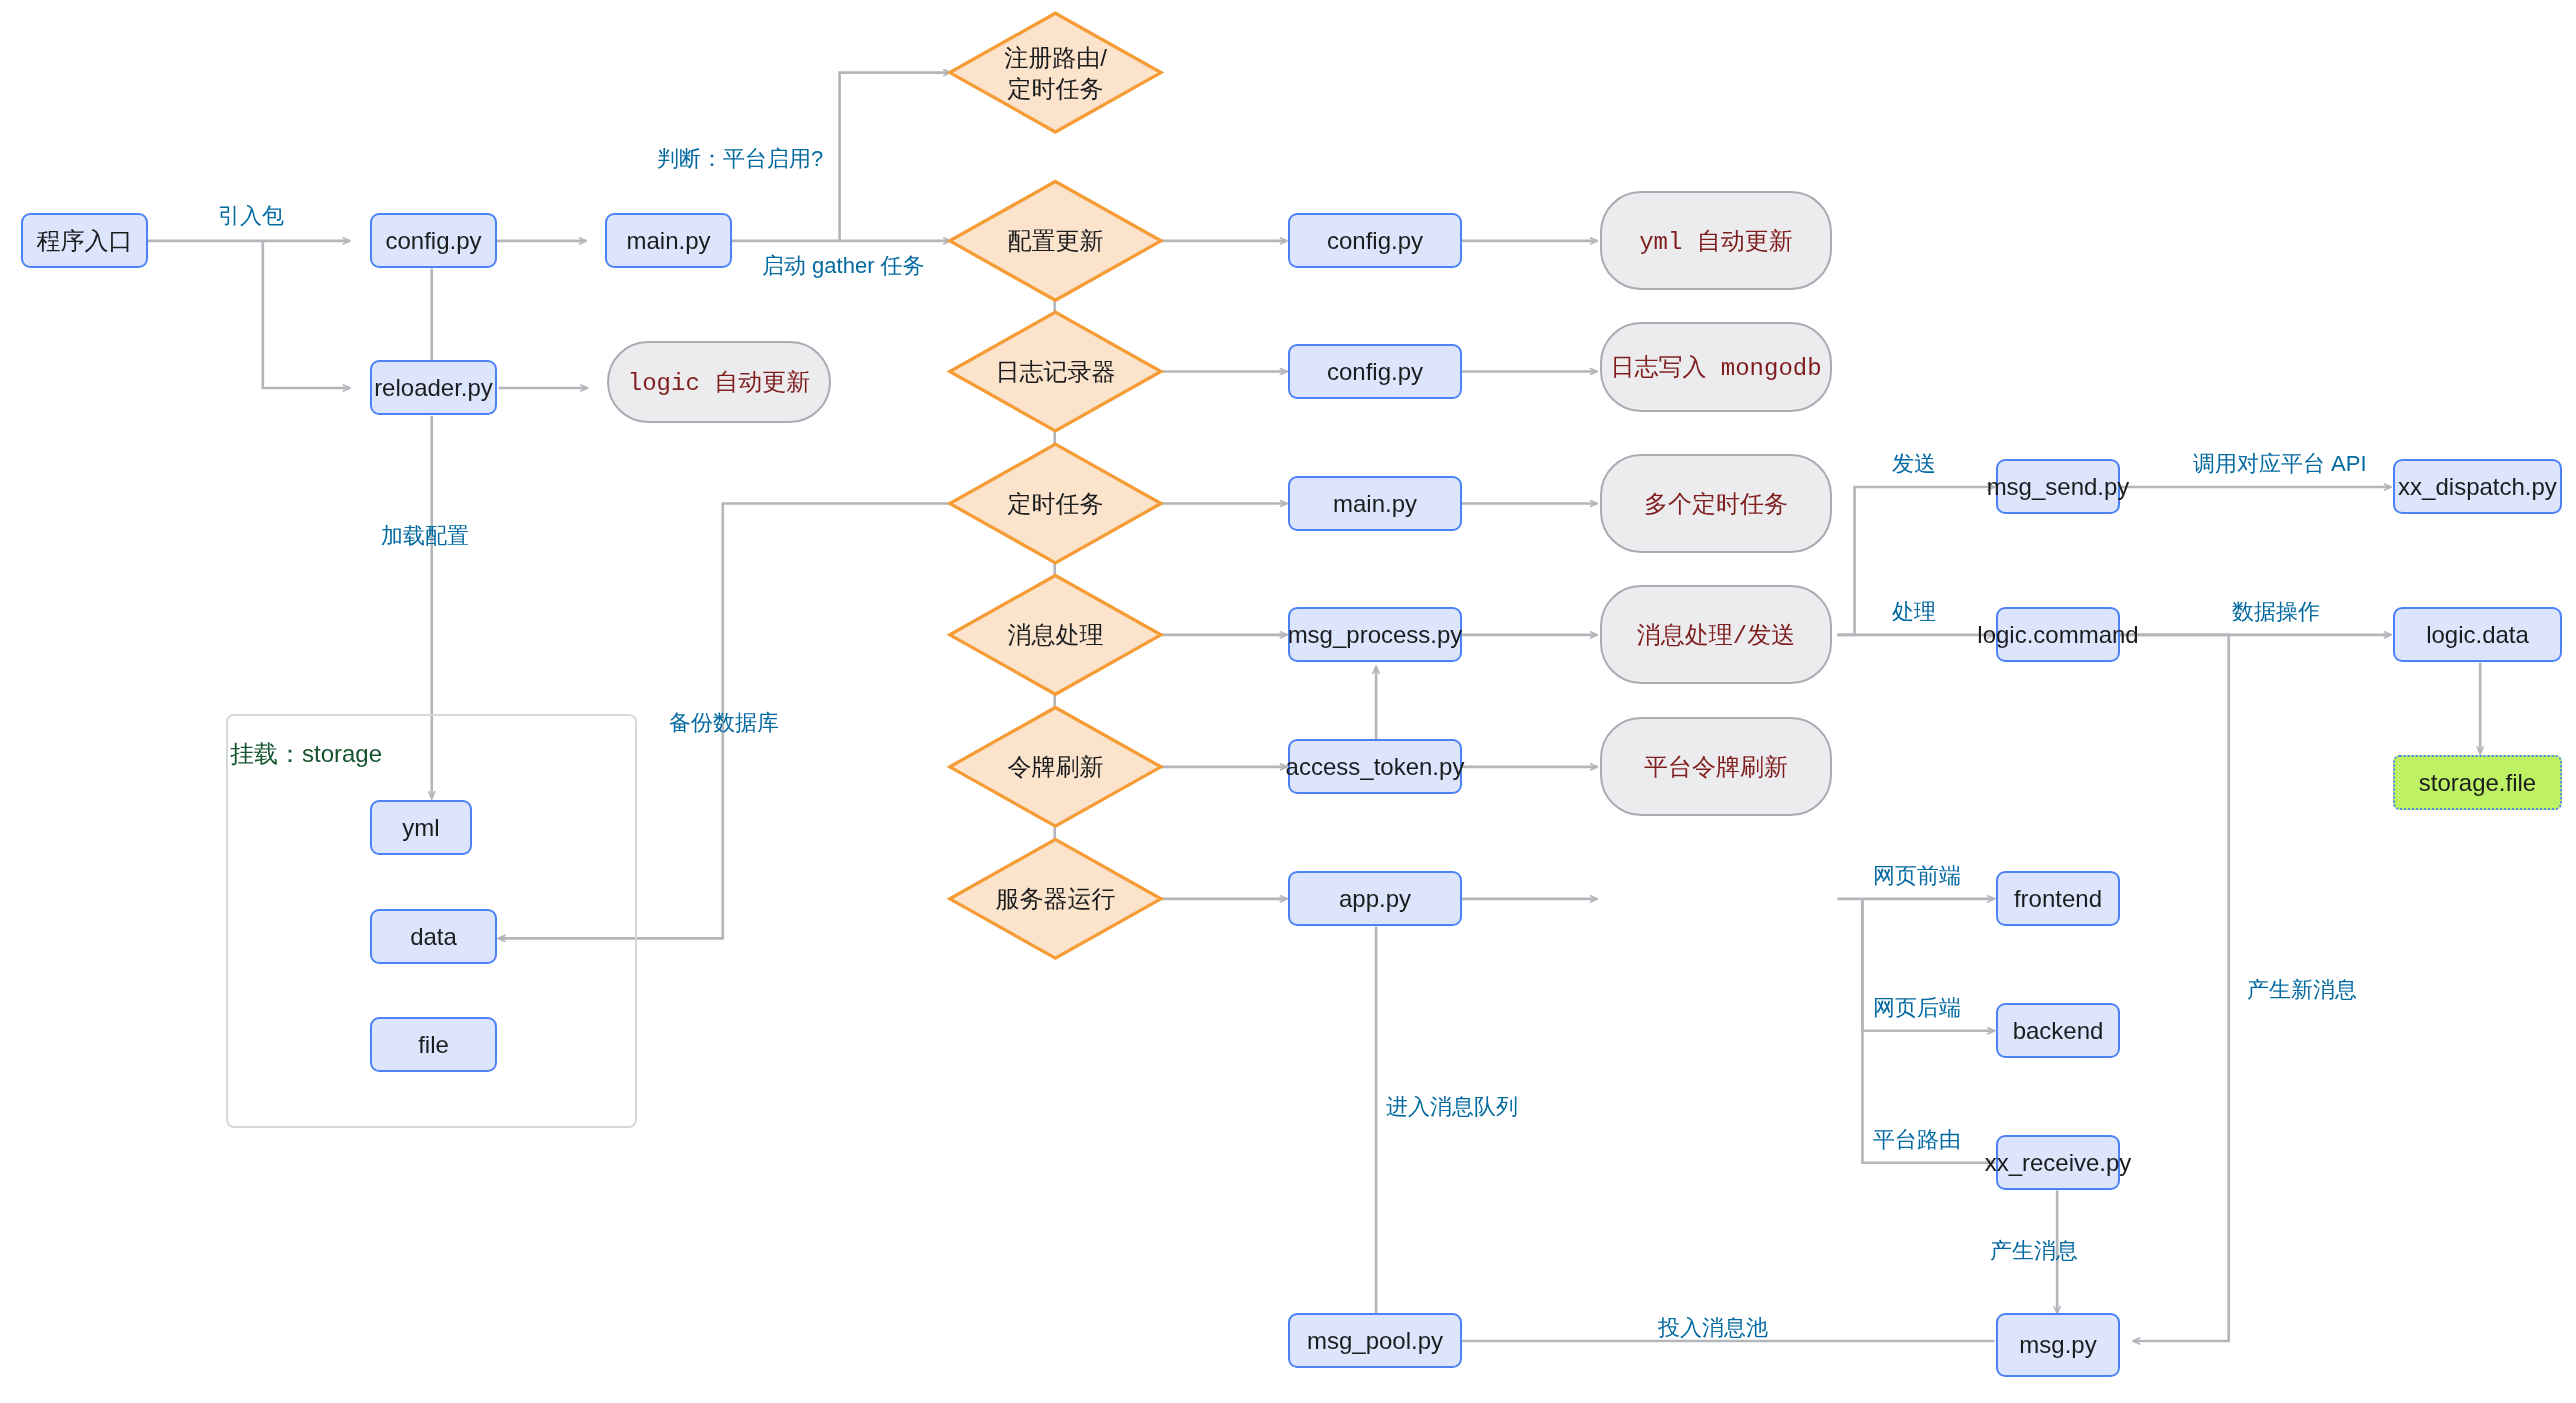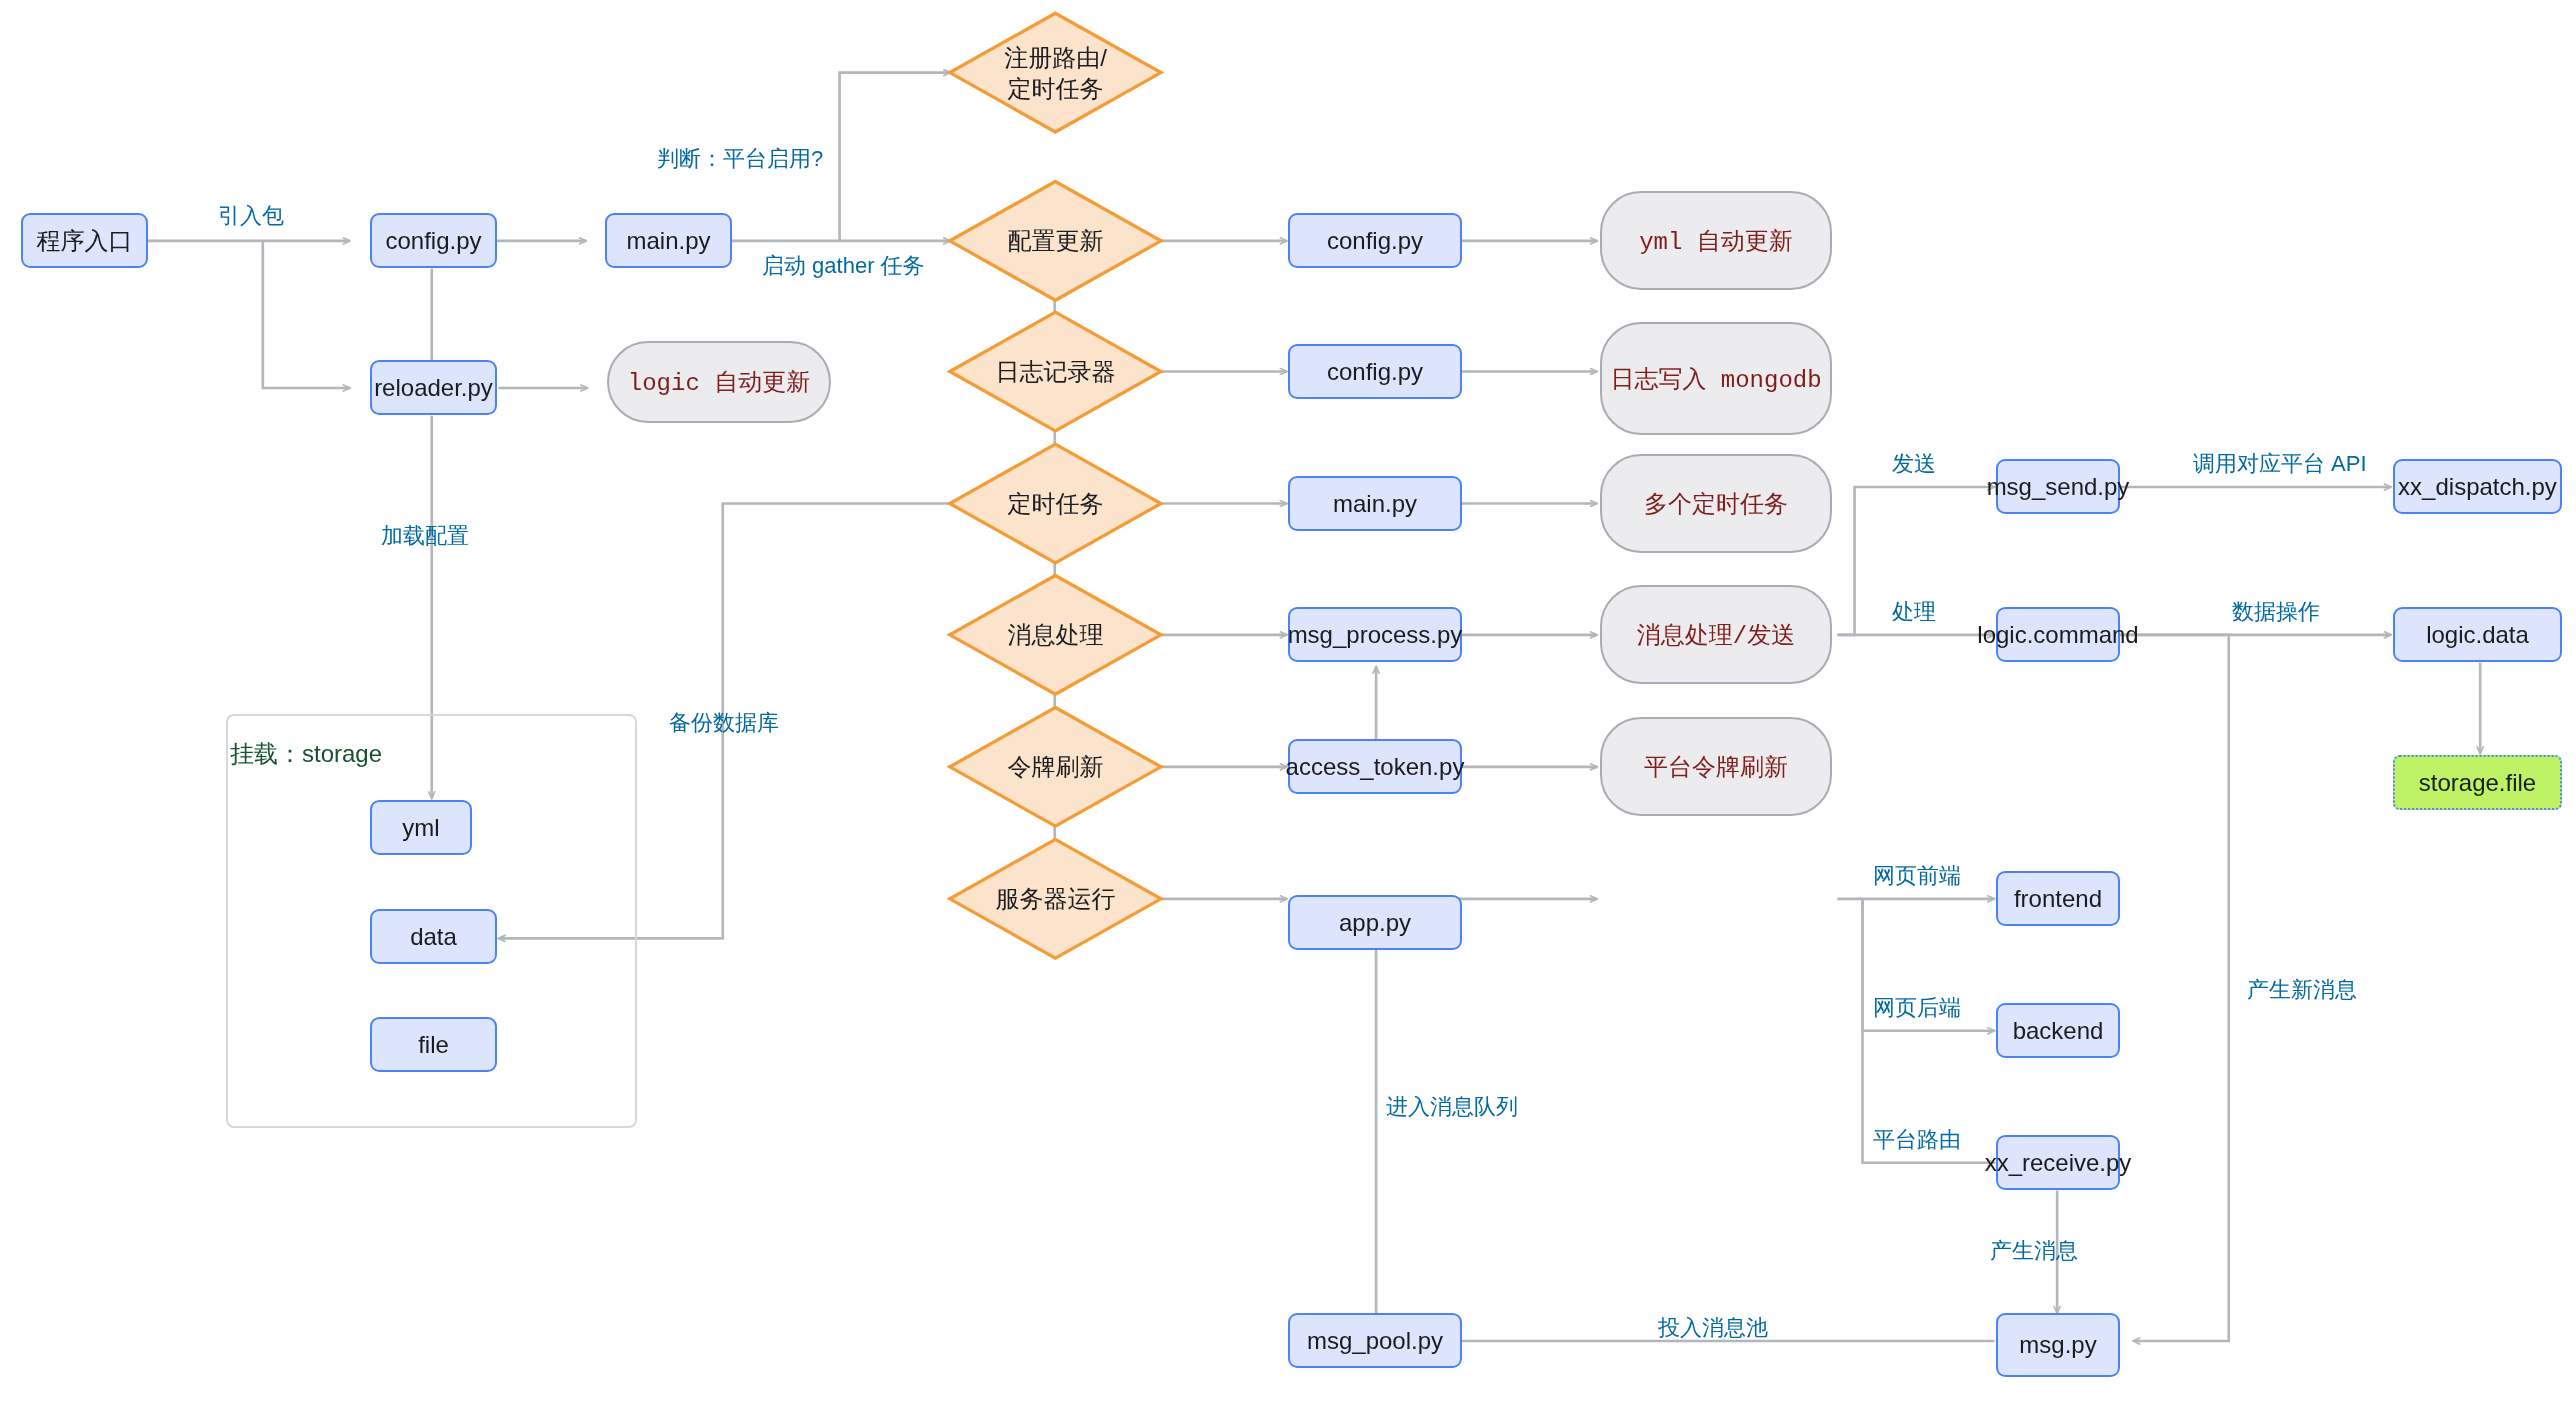--- a/index.html
+++ b/index.html
@@ -121,24 +121,24 @@
   <div class="node n-box" style="left:370px;top:360px;width:127px;height:55px;">reloader.py</div>
   <div class="node n-box" style="left:605px;top:213px;width:127px;height:55px;">main.py</div>
 
   <div class="node n-round" style="left:607px;top:341px;width:224px;height:82px;">logic 自动更新</div>
 
   <div class="node n-box" style="left:1288px;top:213px;width:174px;height:55px;">config.py</div>
   <div class="node n-box" style="left:1288px;top:344px;width:174px;height:55px;">config.py</div>
   <div class="node n-box" style="left:1288px;top:476px;width:174px;height:55px;">main.py</div>
   <div class="node n-box" style="left:1288px;top:607px;width:174px;height:55px;">msg_process.py</div>
   <div class="node n-box" style="left:1288px;top:739px;width:174px;height:55px;">access_token.py</div>
-  <div class="node n-box" style="left:1288px;top:871px;width:174px;height:55px;margin-top:24px;">app.py</div>
+  <div class="node n-box" style="left:1288px;top:871px;width:174px;height:55px;">app.py</div>
 
   <div class="node n-round" style="left:1600px;top:191px;width:232px;height:99px;">yml 自动更新</div>
-  <div class="node n-round" style="left:1600px;top:322px;width:232px;height:113px;">日志写入 mongodb</div>
+  <div class="node n-round" style="left:1600px;top:322px;width:232px;height:90px;">日志写入 mongodb</div>
   <div class="node n-round" style="left:1600px;top:454px;width:232px;height:99px;">多个定时任务</div>
   <div class="node n-round" style="left:1600px;top:585px;width:232px;height:99px;">消息处理/发送</div>
   <div class="node n-round" style="left:1600px;top:717px;width:232px;height:99px;">平台令牌刷新</div>
 
   <div class="node n-box" style="left:1996px;top:459px;width:124px;height:55px;">msg_send.py</div>
   <div class="node n-box" style="left:2393px;top:459px;width:169px;height:55px;">xx_dispatch.py</div>
   <div class="node n-box" style="left:1996px;top:607px;width:124px;height:55px;">logic.command</div>
   <div class="node n-box" style="left:2393px;top:607px;width:169px;height:55px;">logic.data</div>
   <div class="node n-box-dashed" style="left:2393px;top:755px;width:169px;height:55px;">storage.file</div>
 

